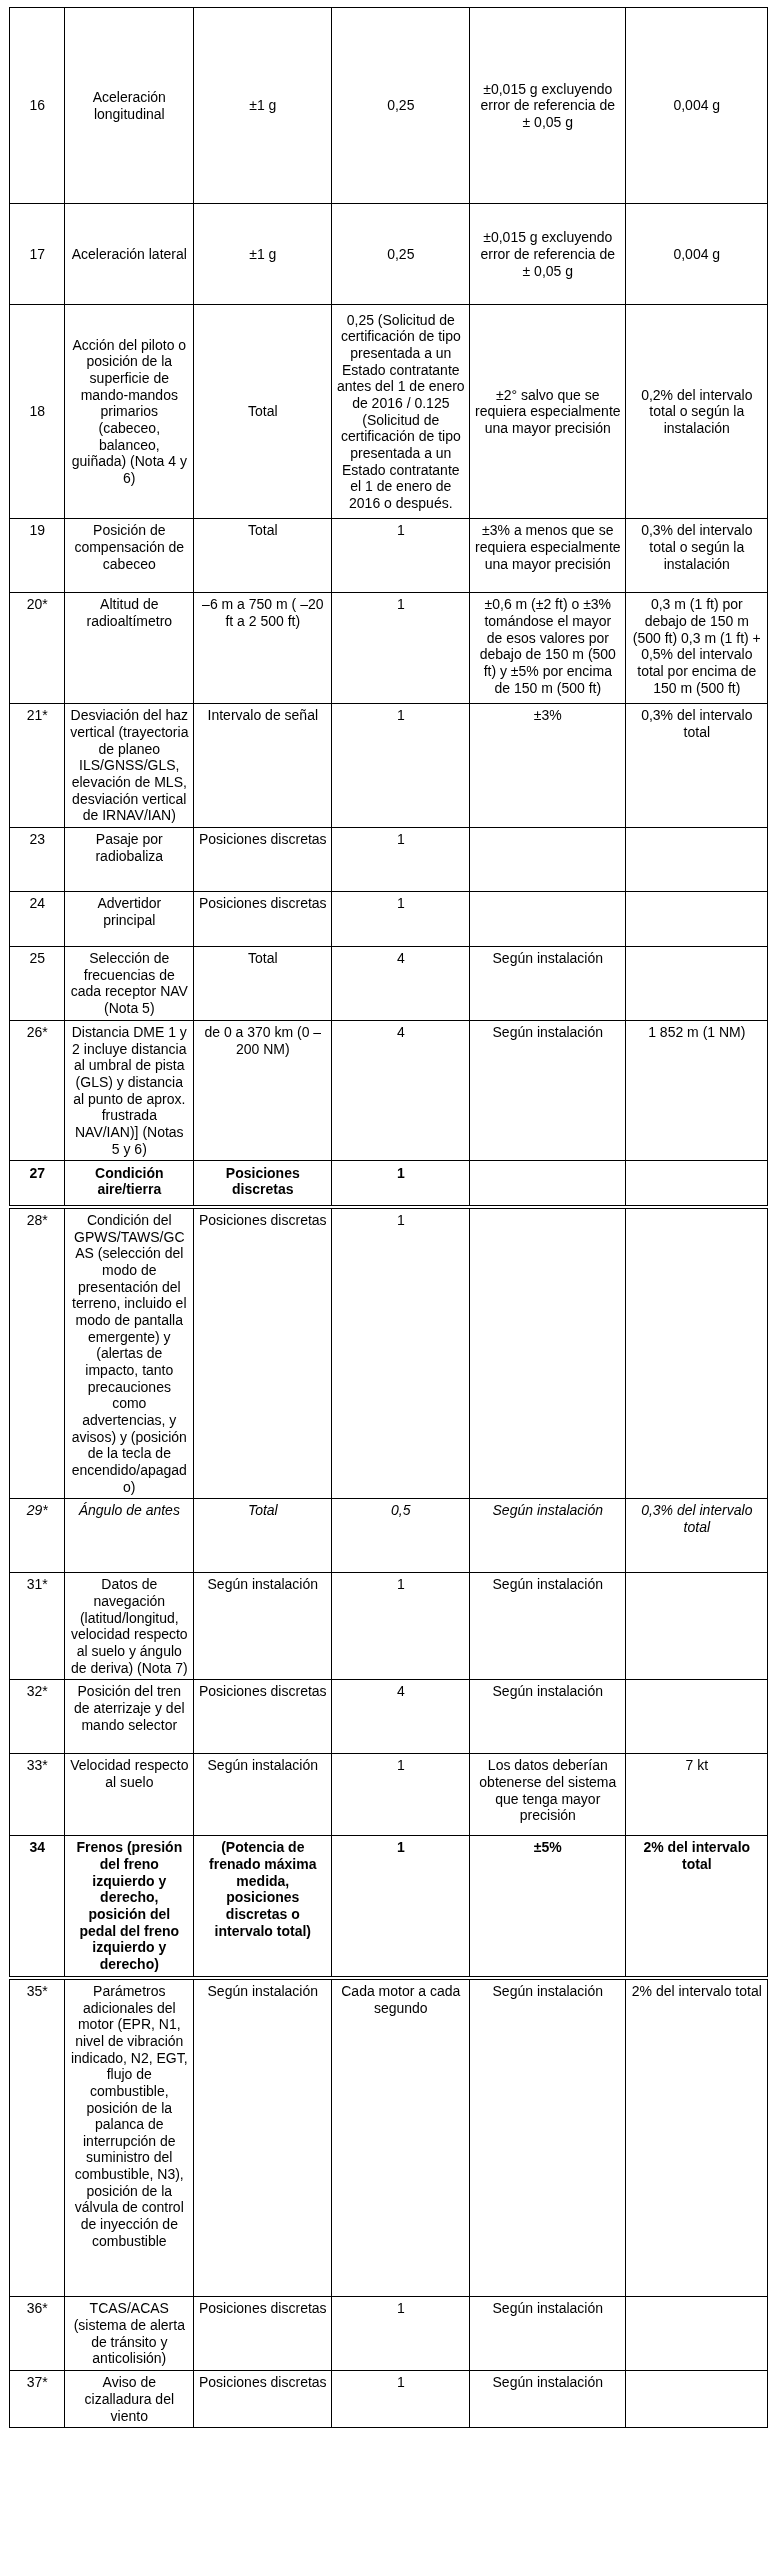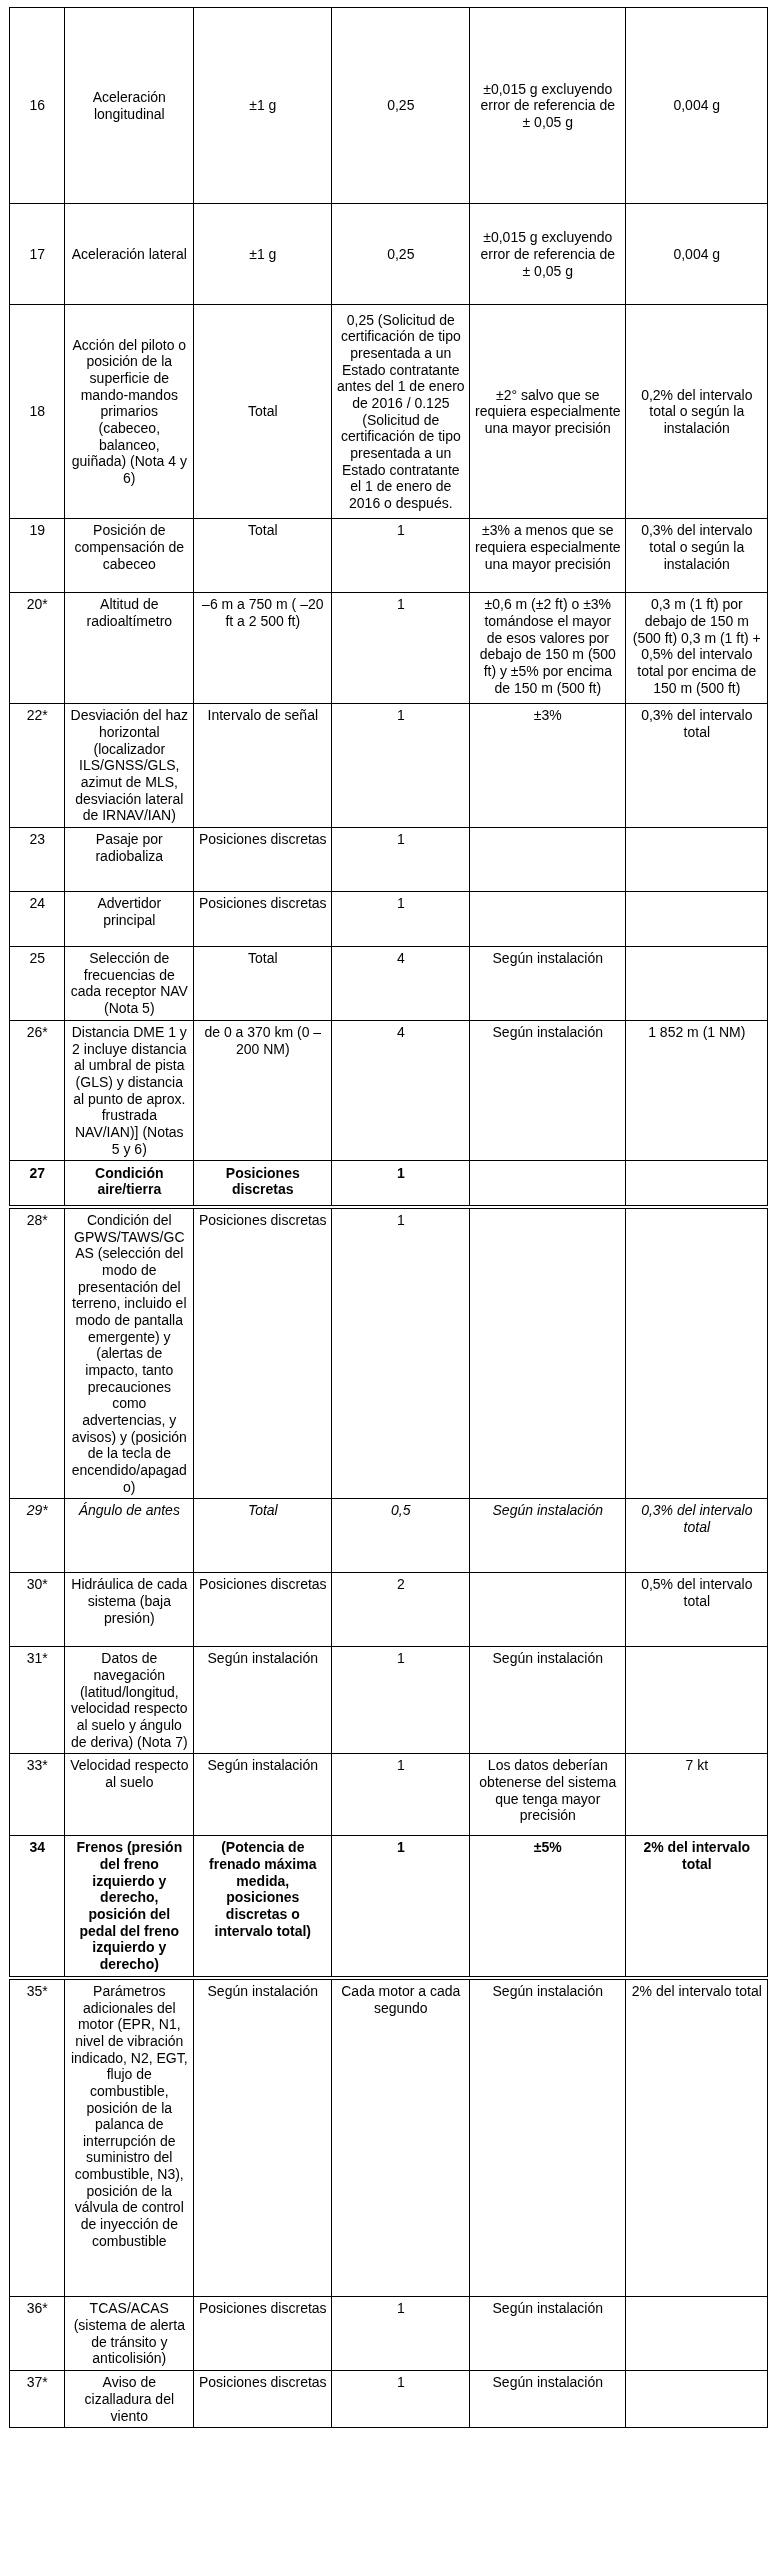--- a/index.html
+++ b/index.html
@@ -89,29 +89,29 @@
 
   <tr style="height: 111px;">
     <td class="col-num">20*</td>
     <td class="col-name">Altitud de radioaltímetro</td>
     <td class="col-range">–6 m a 750 m ( –20 ft a 2 500 ft)</td>
     <td class="col-interval">1</td>
     <td class="col-accuracy left">±0,6 m (±2 ft) o ±3% tomándose el mayor de esos valores por debajo de 150 m (500 ft) y ±5% por encima de 150 m (500 ft)</td>
     <td class="col-resolution left">0,3 m (1 ft) por debajo de 150 m (500 ft) 0,3 m (1 ft) + 0,5% del intervalo total por encima de 150 m (500 ft)</td>
   </tr>
 
-
-  <tr style="height: 111px;">
-    <td class="col-num">22*</td>
-    <td class="col-name">Desviación del haz horizontal (localizador ILS/GNSS/GLS, azimut de MLS, desviación lateral de IRNAV/IAN)</td>
+  <tr style="height: 101px;">
+    <td class="col-num">21*</td>
+    <td class="col-name">Desviación del haz vertical (trayectoria de planeo ILS/GNSS/GLS, elevación de MLS, desviación vertical de IRNAV/IAN)</td>
     <td class="col-range">Intervalo de señal</td>
     <td class="col-interval">1</td>
     <td class="col-accuracy">±3%</td>
     <td class="col-resolution left">0,3% del intervalo total</td>
   </tr>
+
 
   <tr style="height: 64px;">
     <td class="col-num">23</td>
     <td class="col-name">Pasaje por radiobaliza</td>
     <td class="col-range">Posiciones discretas</td>
     <td class="col-interval">1</td>
     <td class="col-accuracy"></td>
     <td class="col-resolution"></td>
   </tr>
 
@@ -162,38 +162,38 @@
 
   <tr style="height: 74px; font-style: italic;">
     <td class="col-num">29*</td>
     <td class="col-name">Ángulo de antes</td>
     <td class="col-range">Total</td>
     <td class="col-interval">0,5</td>
     <td class="col-accuracy">Según instalación</td>
     <td class="col-resolution">0,3% del intervalo total</td>
   </tr>
 
-  <tr style="height: 74px;">
-    <td class="col-num">30*</td>
-    <td class="col-name">Hidráulica de cada sistema (baja presión)</td>
-    <td class="col-range">Posiciones discretas</td>
-    <td class="col-interval">2</td>
-    <td class="col-accuracy"></td>
-    <td class="col-resolution">0,5% del intervalo total</td>
-  </tr>
 
   <tr style="height: 92px;">
     <td class="col-num">31*</td>
     <td class="col-name">Datos de navegación (latitud/longitud, velocidad respecto al suelo y ángulo de deriva) (Nota 7)</td>
     <td class="col-range">Según instalación</td>
     <td class="col-interval">1</td>
     <td class="col-accuracy">Según instalación</td>
     <td class="col-resolution"></td>
   </tr>
 
+  <tr style="height: 74px;">
+    <td class="col-num">32*</td>
+    <td class="col-name">Posición del tren de aterrizaje y del mando selector</td>
+    <td class="col-range">Posiciones discretas</td>
+    <td class="col-interval">4</td>
+    <td class="col-accuracy">Según instalación</td>
+    <td class="col-resolution"></td>
+  </tr>
 
   <tr style="height: 82px;">
     <td class="col-num">33*</td>
     <td class="col-name">Velocidad respecto al suelo</td>
     <td class="col-range">Según instalación</td>
     <td class="col-interval">1</td>
     <td class="col-accuracy">Los datos deberían obtenerse del sistema que tenga mayor precisión</td>
     <td class="col-resolution">7 kt</td>
   </tr>
 

